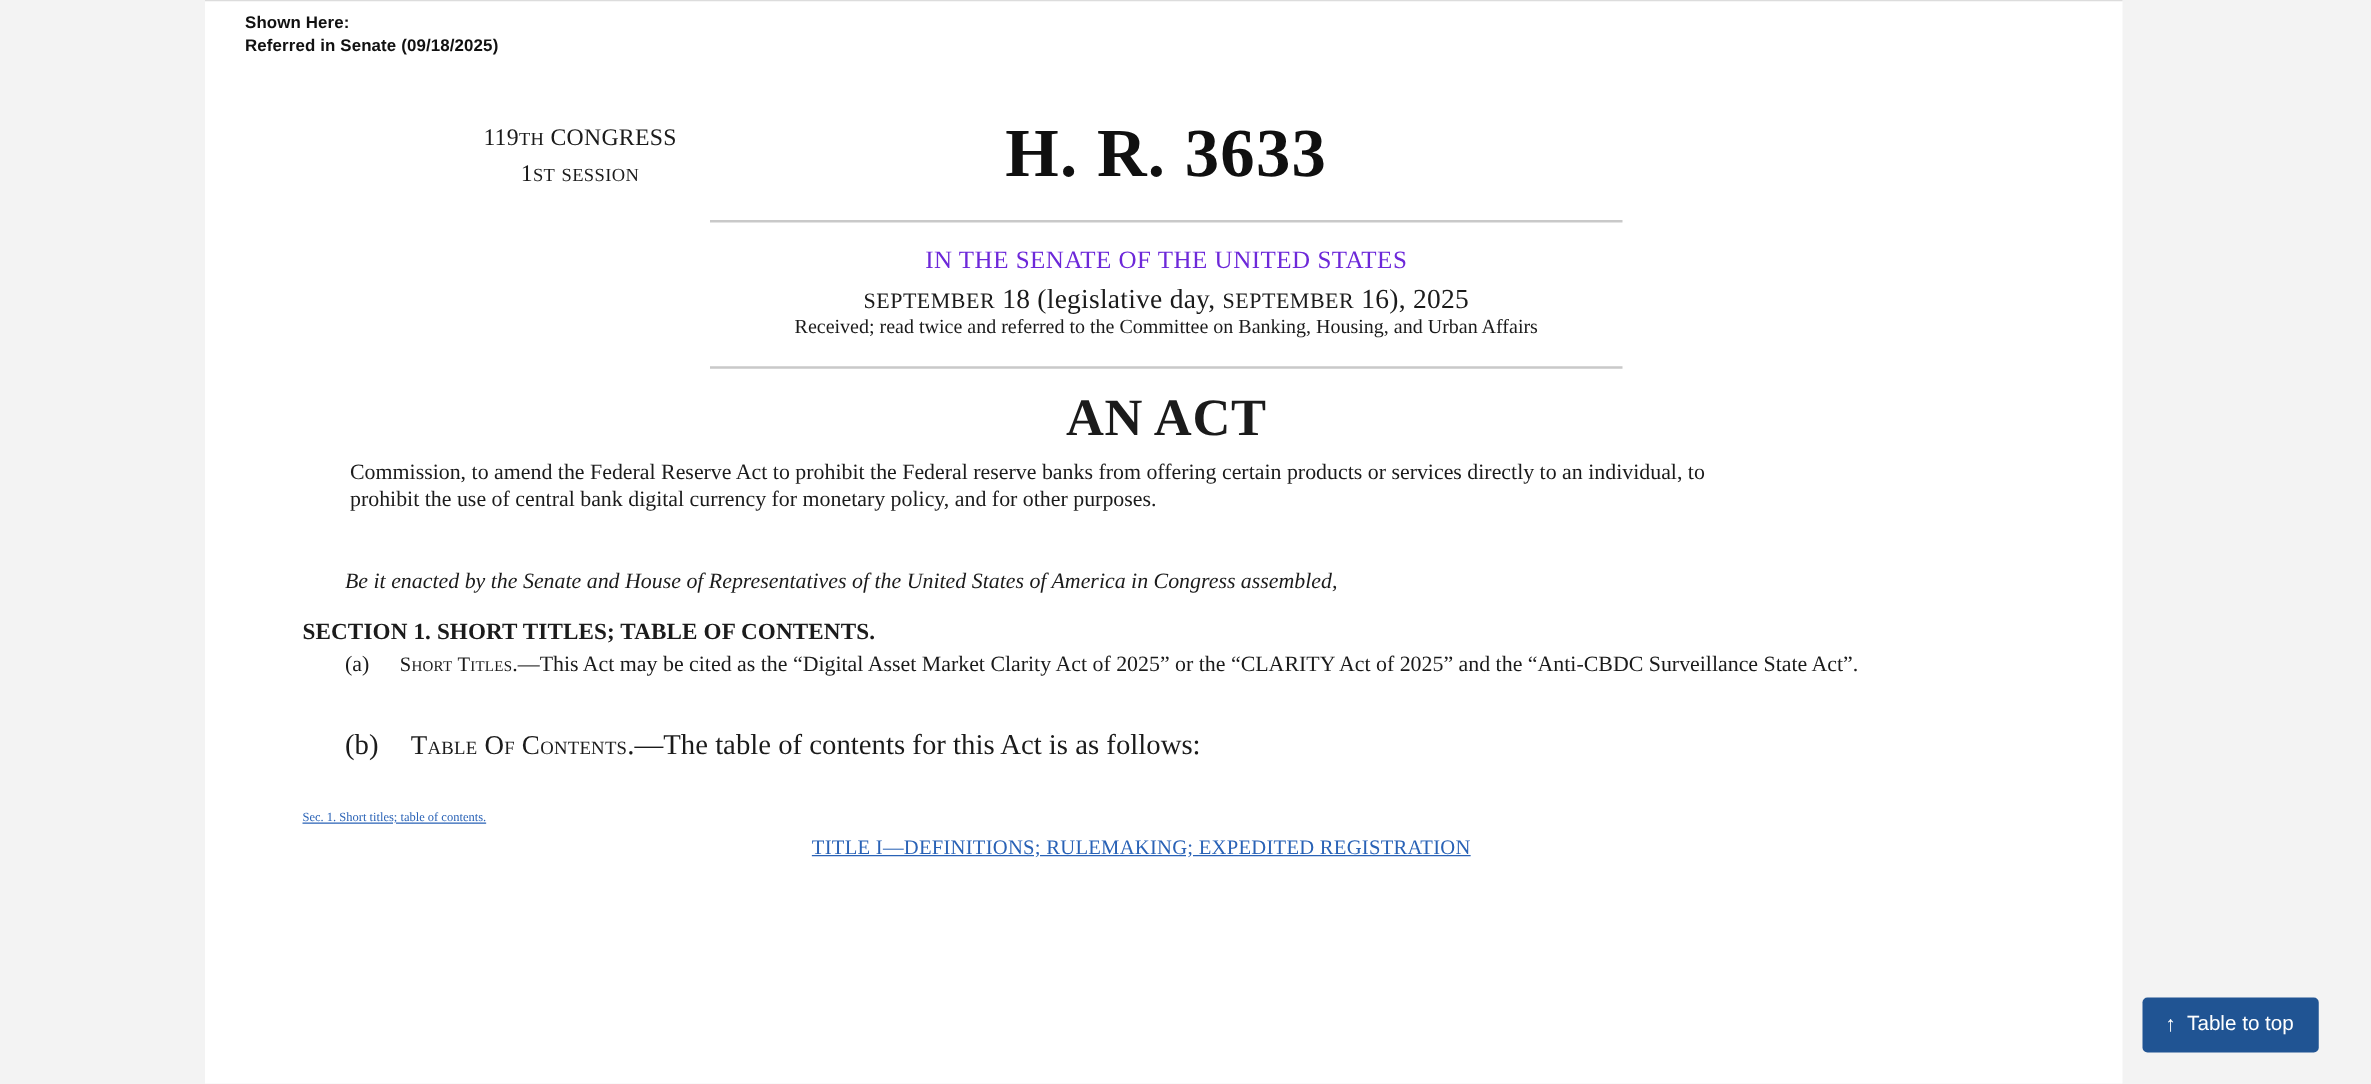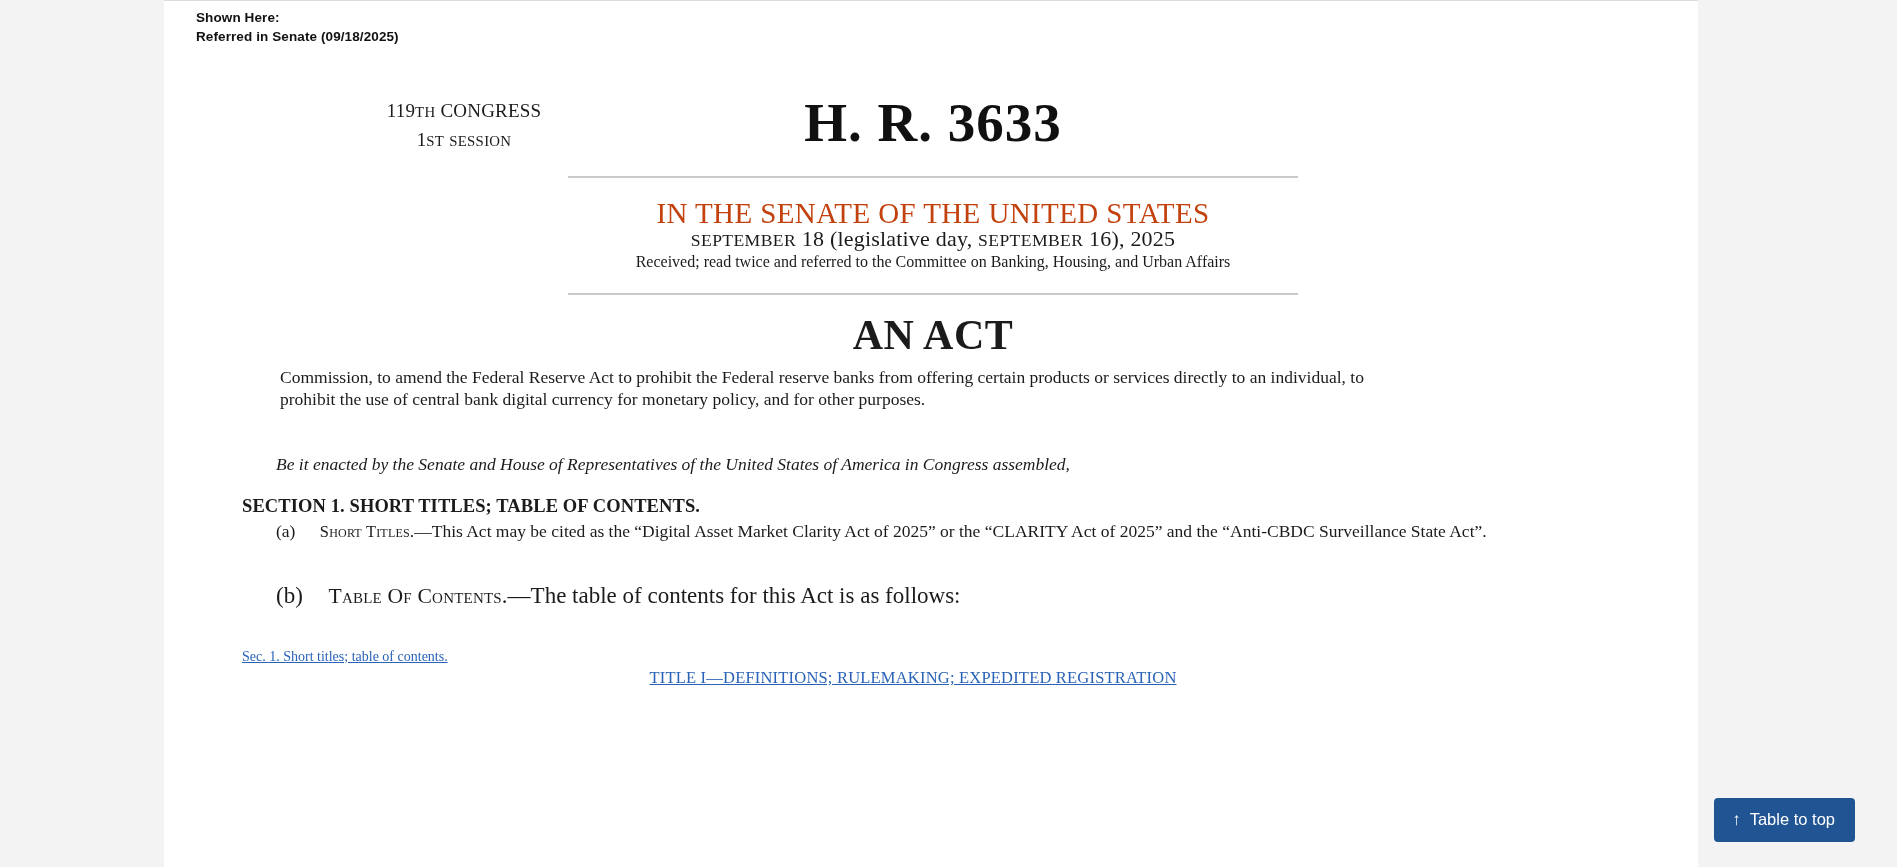--- a/index.html
+++ b/index.html
@@ -114,23 +114,23 @@
   }
   #rule-1 { top: 175px; }
   #rule-2 { top: 292px; }
 
   #chamber {
     position: absolute;
     left: 404px;
     top: 196px;
     width: 730px;
     text-align: center;
-    font-size: 29px;
+    font-size: 20px;
     letter-spacing: 0.4px;
-    color: #c2410c;
+    color: #6d28d9;
   }
   #date-line {
     position: absolute;
     left: 404px;
     top: 225px;
     width: 730px;
     text-align: center;
     font-size: 22px;
     letter-spacing: 0.2px;
     color: #1b1b1b;
@@ -217,21 +217,21 @@
     font-size: 23px;
     line-height: 23px;
     color: #1b1b1b;
   }
 
   
   #toc-sec1 {
     position: absolute;
     left: 78px;
     top: 648px;
-    font-size: 14px;
+    font-size: 10px;
     color: #2962b6;
     text-decoration: underline;
     cursor: pointer;
   }
   #toc-title1 {
     position: absolute;
     left: 384px;
     top: 667px;
     width: 730px;
     text-align: center;

